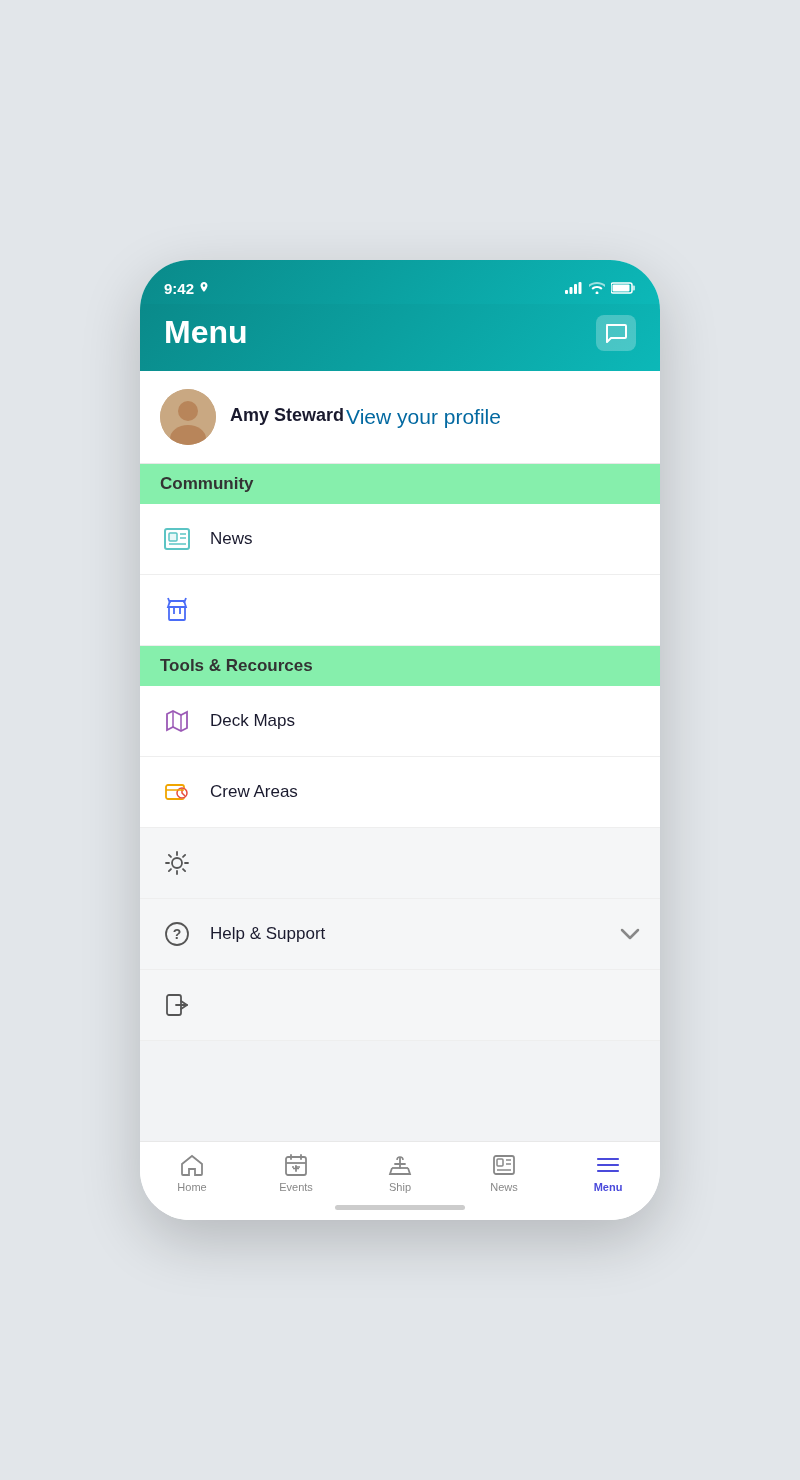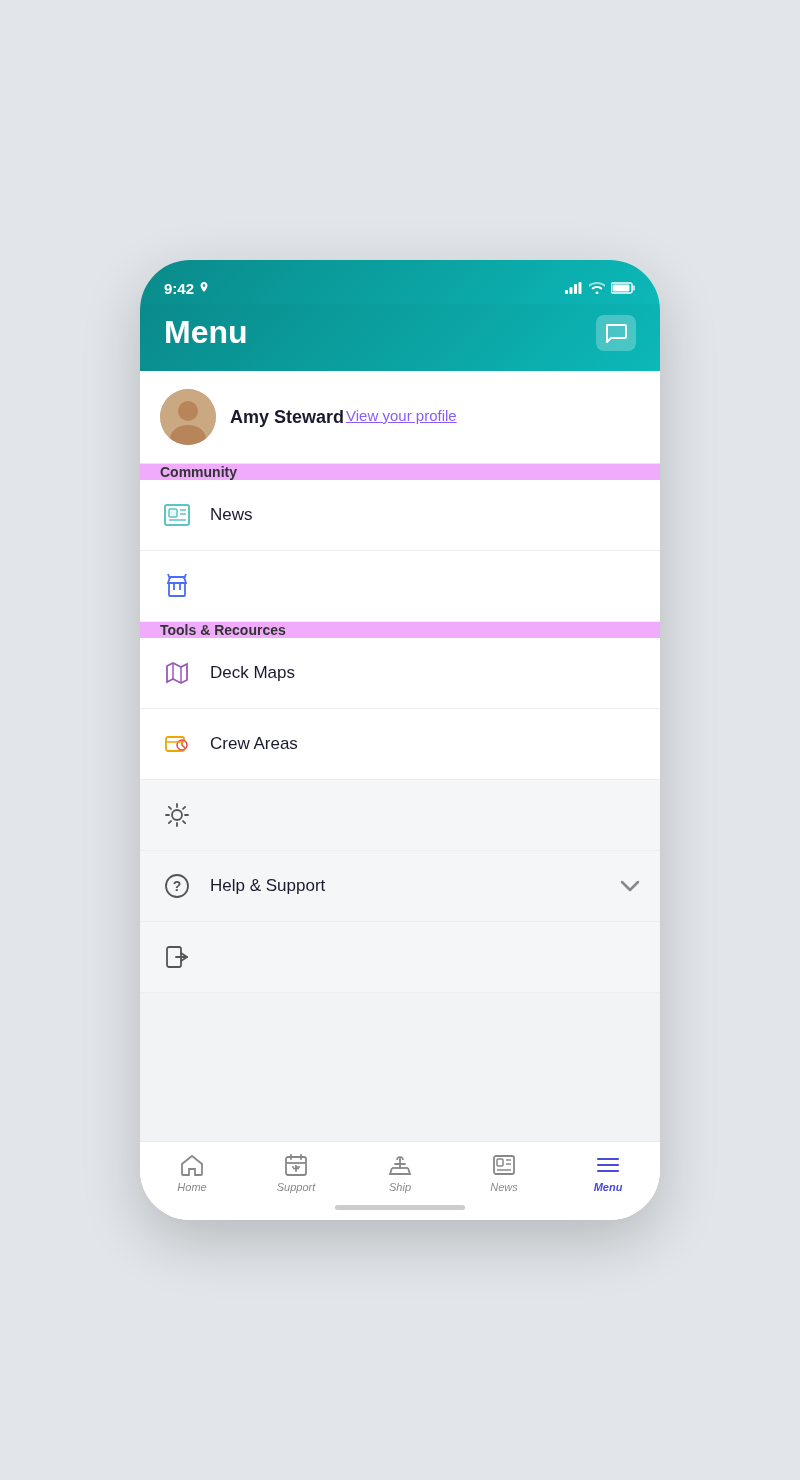--- a/index.html
+++ b/index.html
@@ -97,31 +97,30 @@
       display: flex;
       flex-direction: row;
       gap: 2px;
     }
     .profile-name {
       font-size: 18px;
       font-weight: 600;
       color: #1a1a2e;
     }
     .profile-link {
-      font-size: 15px;
-      color: #8b5cf6;
+      font-size: 21px;
+      color: #0369a1;
       font-weight: 500;
       cursor: pointer;
-      text-decoration: underline;
     }
     
     .section-header {
-      background: #f0abfc;
-      padding: 0 20px;
-      font-size: 14px;
+      background: #86efac;
+      padding: 10px 20px;
+      font-size: 17px;
       font-weight: 600;
       color: #333;
     }
     
     .menu-item {
       background: #fff;
       padding: 18px 20px;
       display: flex;
       align-items: center;
       gap: 16px;
@@ -146,21 +145,20 @@
     .menu-chevron {
       color: #999;
       font-size: 14px;
     }
     
     .bottom-nav {
       background: #fff;
       border-top: 1px solid #e8e8e8;
       display: flex;
       padding: 10px 0 6px;
-      font-style: italic;
     }
     .nav-item {
       flex: 1;
       display: flex;
       flex-direction: column;
       align-items: center;
       gap: 3px;
       cursor: pointer;
     }
     .nav-icon {
@@ -364,21 +362,21 @@
           <rect x="2" y="3" width="20" height="18" rx="2" stroke="#888" stroke-width="1.8" fill="none"></rect>
           <line x1="7" y1="1" x2="7" y2="5" stroke="#888" stroke-width="1.8" stroke-linecap="round"></line>
           <line x1="17" y1="1" x2="17" y2="5" stroke="#888" stroke-width="1.8" stroke-linecap="round"></line>
           <line x1="2" y1="9" x2="22" y2="9" stroke="#888" stroke-width="1.8"></line>
           <line x1="8" y1="13" x2="10" y2="13" stroke="#888" stroke-width="1.5"></line>
           <line x1="11" y1="13" x2="16" y2="13" stroke="#888" stroke-width="1.5"></line>
           <path d="M12 12V17" stroke="#888" stroke-width="1.8" stroke-linecap="round"></path>
           <line x1="9" y1="14.5" x2="15" y2="14.5" stroke="#888" stroke-width="1.5"></line>
         </svg>
       </div>
-      <span class="nav-label">Support</span>
+      <span class="nav-label">Events</span>
     </div>
 
     <div class="nav-item">
       <div class="nav-icon">
         <svg width="26" height="22" viewBox="0 0 26 22" fill="none">
           <path d="M5 14L3 20H23L21 14" stroke="#888" stroke-width="1.8" fill="none"></path>
           <path d="M13 4V14M8 10H18" stroke="#888" stroke-width="1.8" stroke-linecap="round"></path>
           <path d="M5 14H21" stroke="#888" stroke-width="1.8"></path>
           <path d="M10 6C10 4.34 11.34 3 13 3C14.66 3 16 4.34 16 6" stroke="#888" stroke-width="1.5" fill="none"></path>
         </svg>

